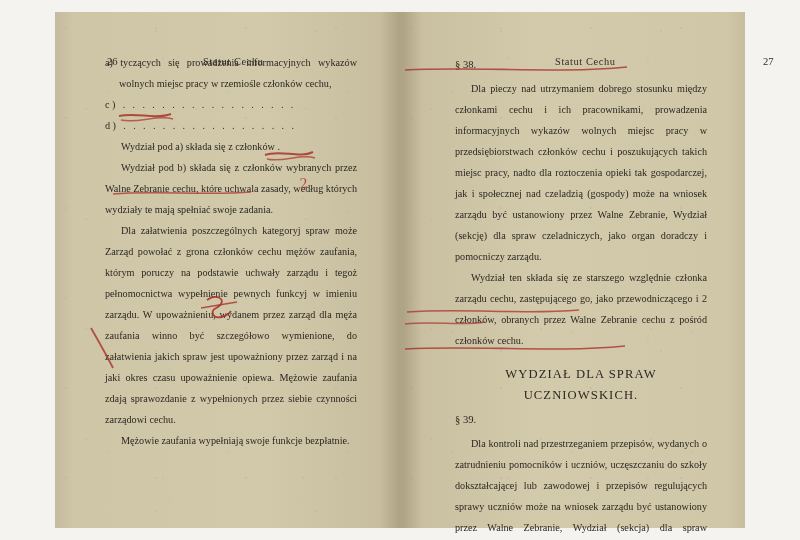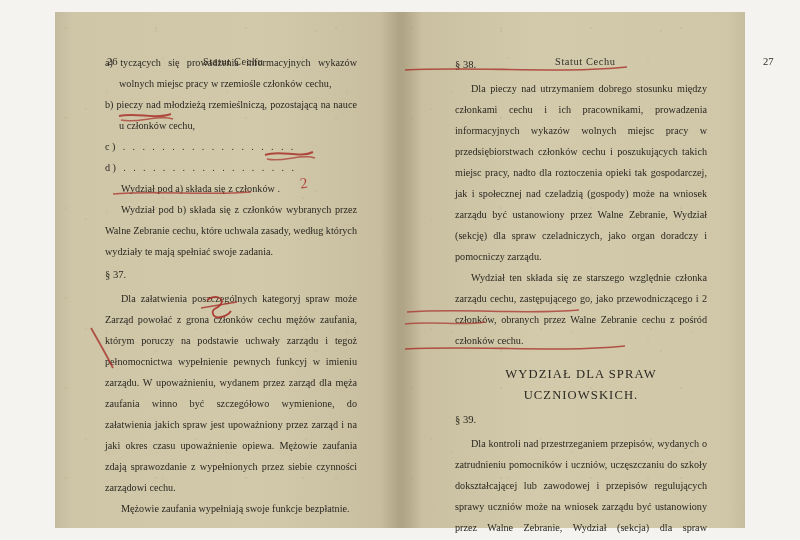--- a/index.html
+++ b/index.html
@@ -159,26 +159,24 @@
     </div>
     <div id="gutter"></div>
 
     <div class="folio" id="folio-left">26</div>
     <div class="running-head" id="head-left">Statut Cechu</div>
     <div class="running-head" id="head-right">Statut Cechu</div>
     <div class="folio" id="folio-right">27</div>
 
     <div class="text-col" id="col-left">
       <p class="hang">a) tyczących się prowadzenia informacyjnych wykazów wolnych miejsc pracy w rzemiośle członków cechu,</p>
-      <p class="hang">b) pieczy nad młodzieżą rzemieślniczą, pozostającą na nauce u członków cechu,</p>
       <p class="hang dots">c) . . . . . . . . . . . . . . . . . .</p>
       <p class="hang dots">d) . . . . . . . . . . . . . . . . . .</p>
       <p>Wydział pod a) składa się z członków .</p>
       <p>Wydział pod b) składa się z członków wybranych przez Walne Zebranie cechu, które uchwala zasady, według których wydziały te mają spełniać swoje zadania.</p>
-      <p class="para-sign">§ 37.</p>
       <p>Dla załatwienia poszczególnych kategoryj spraw może Zarząd powołać z grona członków cechu mężów zaufania, którym poruczy na podstawie uchwały zarządu i tegoż pełnomocnictwa wypełnienie pewnych funkcyj w imieniu zarządu. W upoważnieniu, wydanem przez zarząd dla męża zaufania winno być szczegółowo wymienione, do załatwienia jakich spraw jest upoważniony przez zarząd i na jaki okres czasu upoważnienie opiewa. Mężowie zaufania zdają sprawozdanie z wypełnionych przez siebie czynności zarządowi cechu.</p>
       <p>Mężowie zaufania wypełniają swoje funkcje bezpłatnie.</p>
     </div>
 
     <div class="text-col" id="col-right">
       <p class="para-sign">§ 38.</p>
       <p>Dla pieczy nad utrzymaniem dobrego stosunku między członkami cechu i ich pracownikami, prowadzenia informacyjnych wykazów wolnych miejsc pracy w przedsiębiorstwach członków cechu i poszukujących takich miejsc pracy, nadto dla roztoczenia opieki tak gospodarczej, jak i społecznej nad czeladzią (gospody) może na wniosek zarządu być ustanowiony przez Walne Zebranie, Wydział (sekcję) dla spraw czeladniczych, jako organ doradczy i pomocniczy zarządu.</p>
       <p>Wydział ten składa się ze starszego względnie członka zarządu cechu, zastępującego go, jako przewodniczącego i 2 członków, obranych przez Walne Zebranie cechu z pośród członków cechu.</p>
       <p class="section-title">WYDZIAŁ DLA SPRAW UCZNIOWSKICH.</p>
       <p class="para-sign">§ 39.</p>

